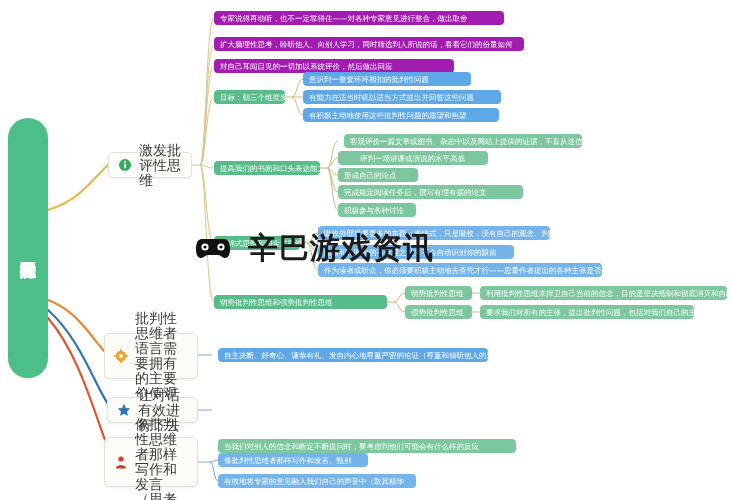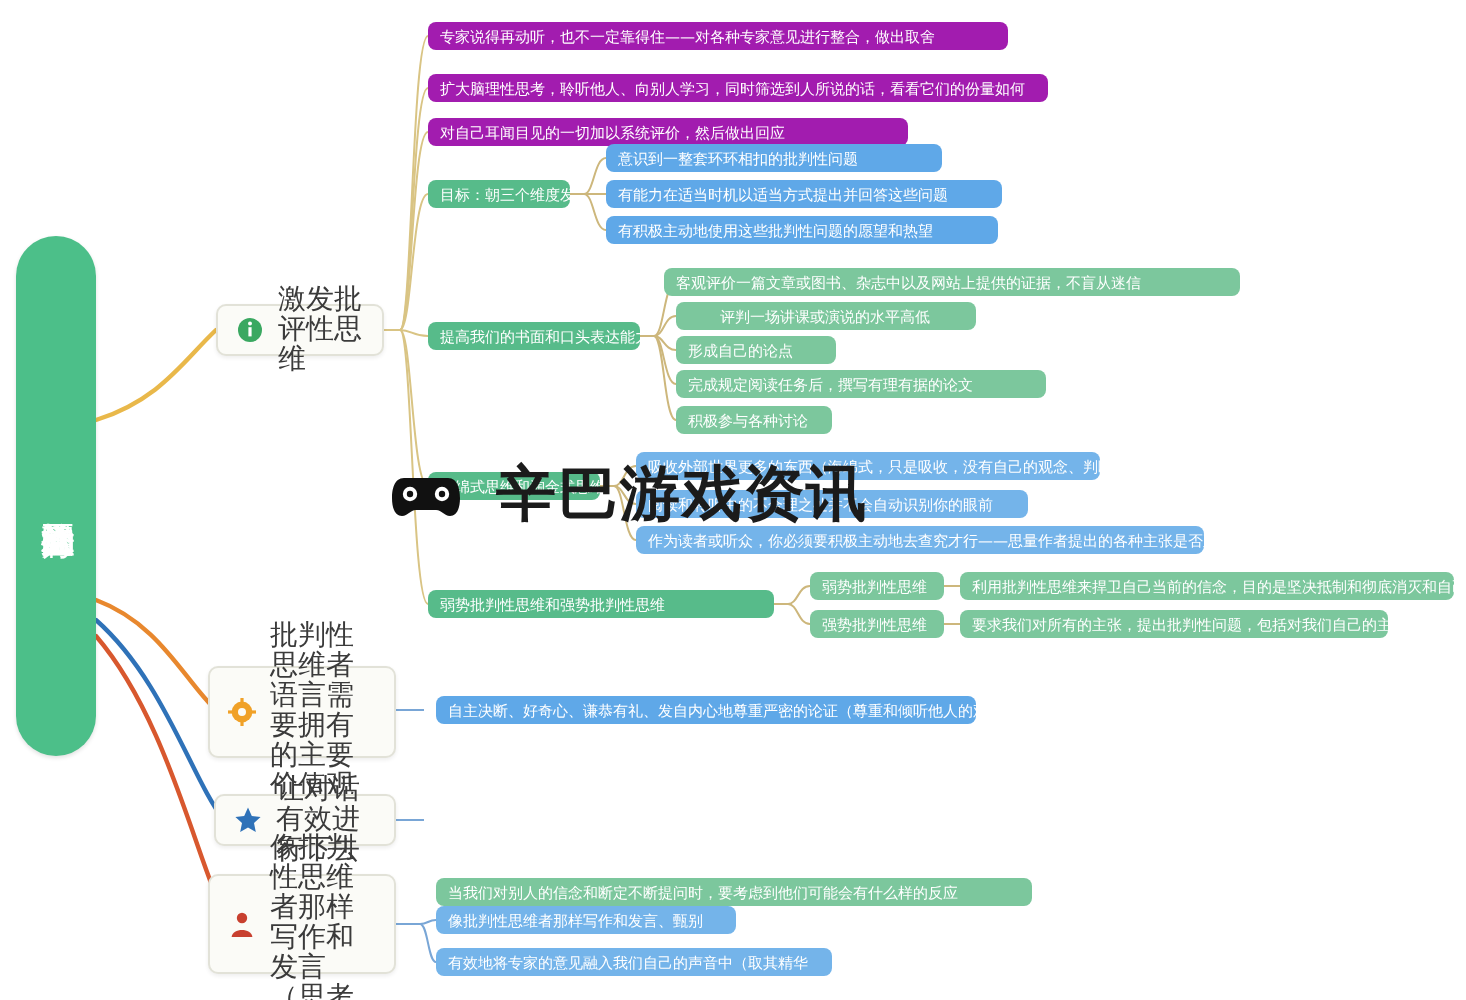--- a/index.html
+++ b/index.html
@@ -127,21 +127,21 @@
   <div class="pill green" style="left:214px;top:11px;width:290px;height:14px;">专家说得再动听，也不一定靠得住——对各种专家意见进行整合，做出取舍</div>
   <div class="pill green" style="left:214px;top:37px;width:310px;height:14px;">扩大脑理性思考，聆听他人、向别人学习，同时筛选到人所说的话，看看它们的份量如何</div>
   <div class="pill green" style="left:214px;top:59px;width:240px;height:14px;">对自己耳闻目见的一切加以系统评价，然后做出回应</div>
 
   <div class="pill midgreen" style="left:214px;top:90px;width:71px;height:14px;">目标：朝三个维度发展</div>
   <div class="pill blue" style="left:303px;top:72px;width:168px;height:14px;">意识到一整套环环相扣的批判性问题</div>
   <div class="pill blue" style="left:303px;top:90px;width:198px;height:14px;">有能力在适当时机以适当方式提出并回答这些问题</div>
   <div class="pill blue" style="left:303px;top:108px;width:196px;height:14px;">有积极主动地使用这些批判性问题的愿望和热望</div>
 
   <div class="pill midgreen" style="left:214px;top:161px;width:106px;height:14px;">提高我们的书面和口头表达能力</div>
-  <div class="pill green2" style="left:332px;top:134px;width:288px;height:14px;">客观评价一篇文章或图书、杂志中以及网站上提供的证据，不盲从迷信</div>
+  <div class="pill green2" style="left:344px;top:134px;width:238px;height:14px;">客观评价一篇文章或图书、杂志中以及网站上提供的证据，不盲从迷信</div>
   <div class="pill green2" style="left:338px;top:151px;width:150px;height:14px;padding-left:22px;">评判一场讲课或演说的水平高低</div>
   <div class="pill green2" style="left:338px;top:168px;width:80px;height:14px;">形成自己的论点</div>
   <div class="pill green2" style="left:338px;top:185px;width:185px;height:14px;">完成规定阅读任务后，撰写有理有据的论文</div>
   <div class="pill green2" style="left:338px;top:203px;width:78px;height:14px;">积极参与各种讨论</div>
 
   <div class="pill midgreen" style="left:214px;top:236px;width:86px;height:14px;">海绵式思维和淘金式思维</div>
   <div class="pill blue2" style="left:318px;top:226px;width:232px;height:14px;">吸收外部世界更多的东西（海绵式，只是吸收，没有自己的观念、判断）</div>
   <div class="pill blue2" style="left:318px;top:245px;width:196px;height:14px;">阅读和聆听中的不合理之处并不会自动识别你的眼前</div>
   <div class="pill blue2" style="left:318px;top:263px;width:284px;height:14px;">作为读者或听众，你必须要积极主动地去查究才行——思量作者提出的各种主张是否正确</div>
 

